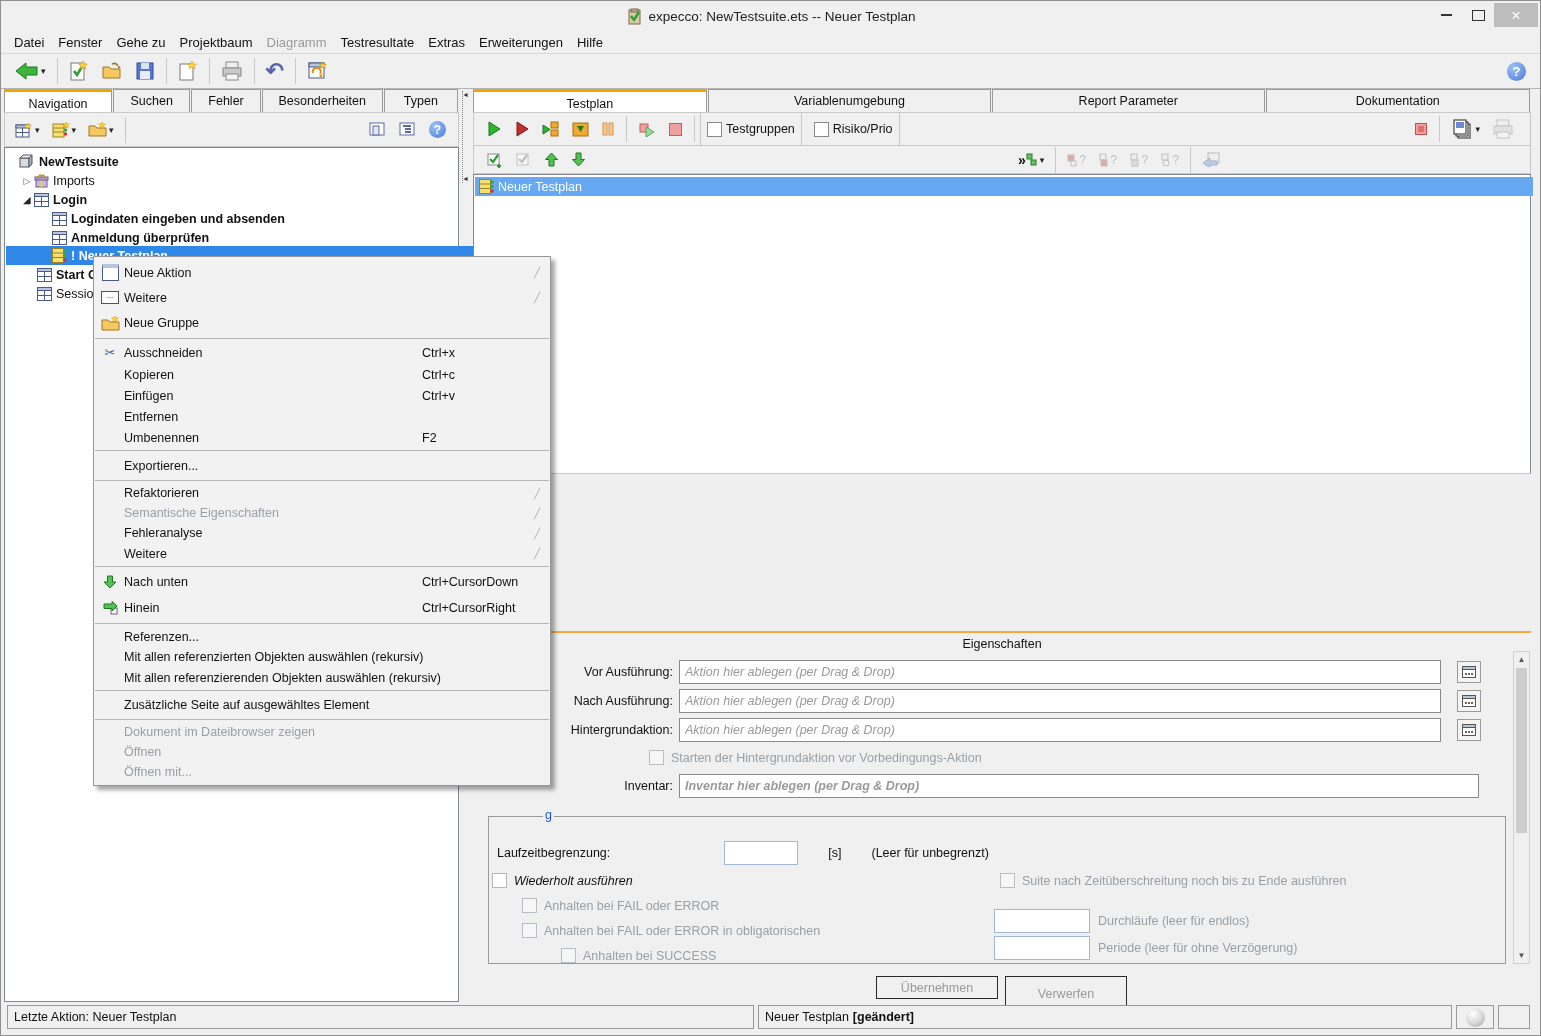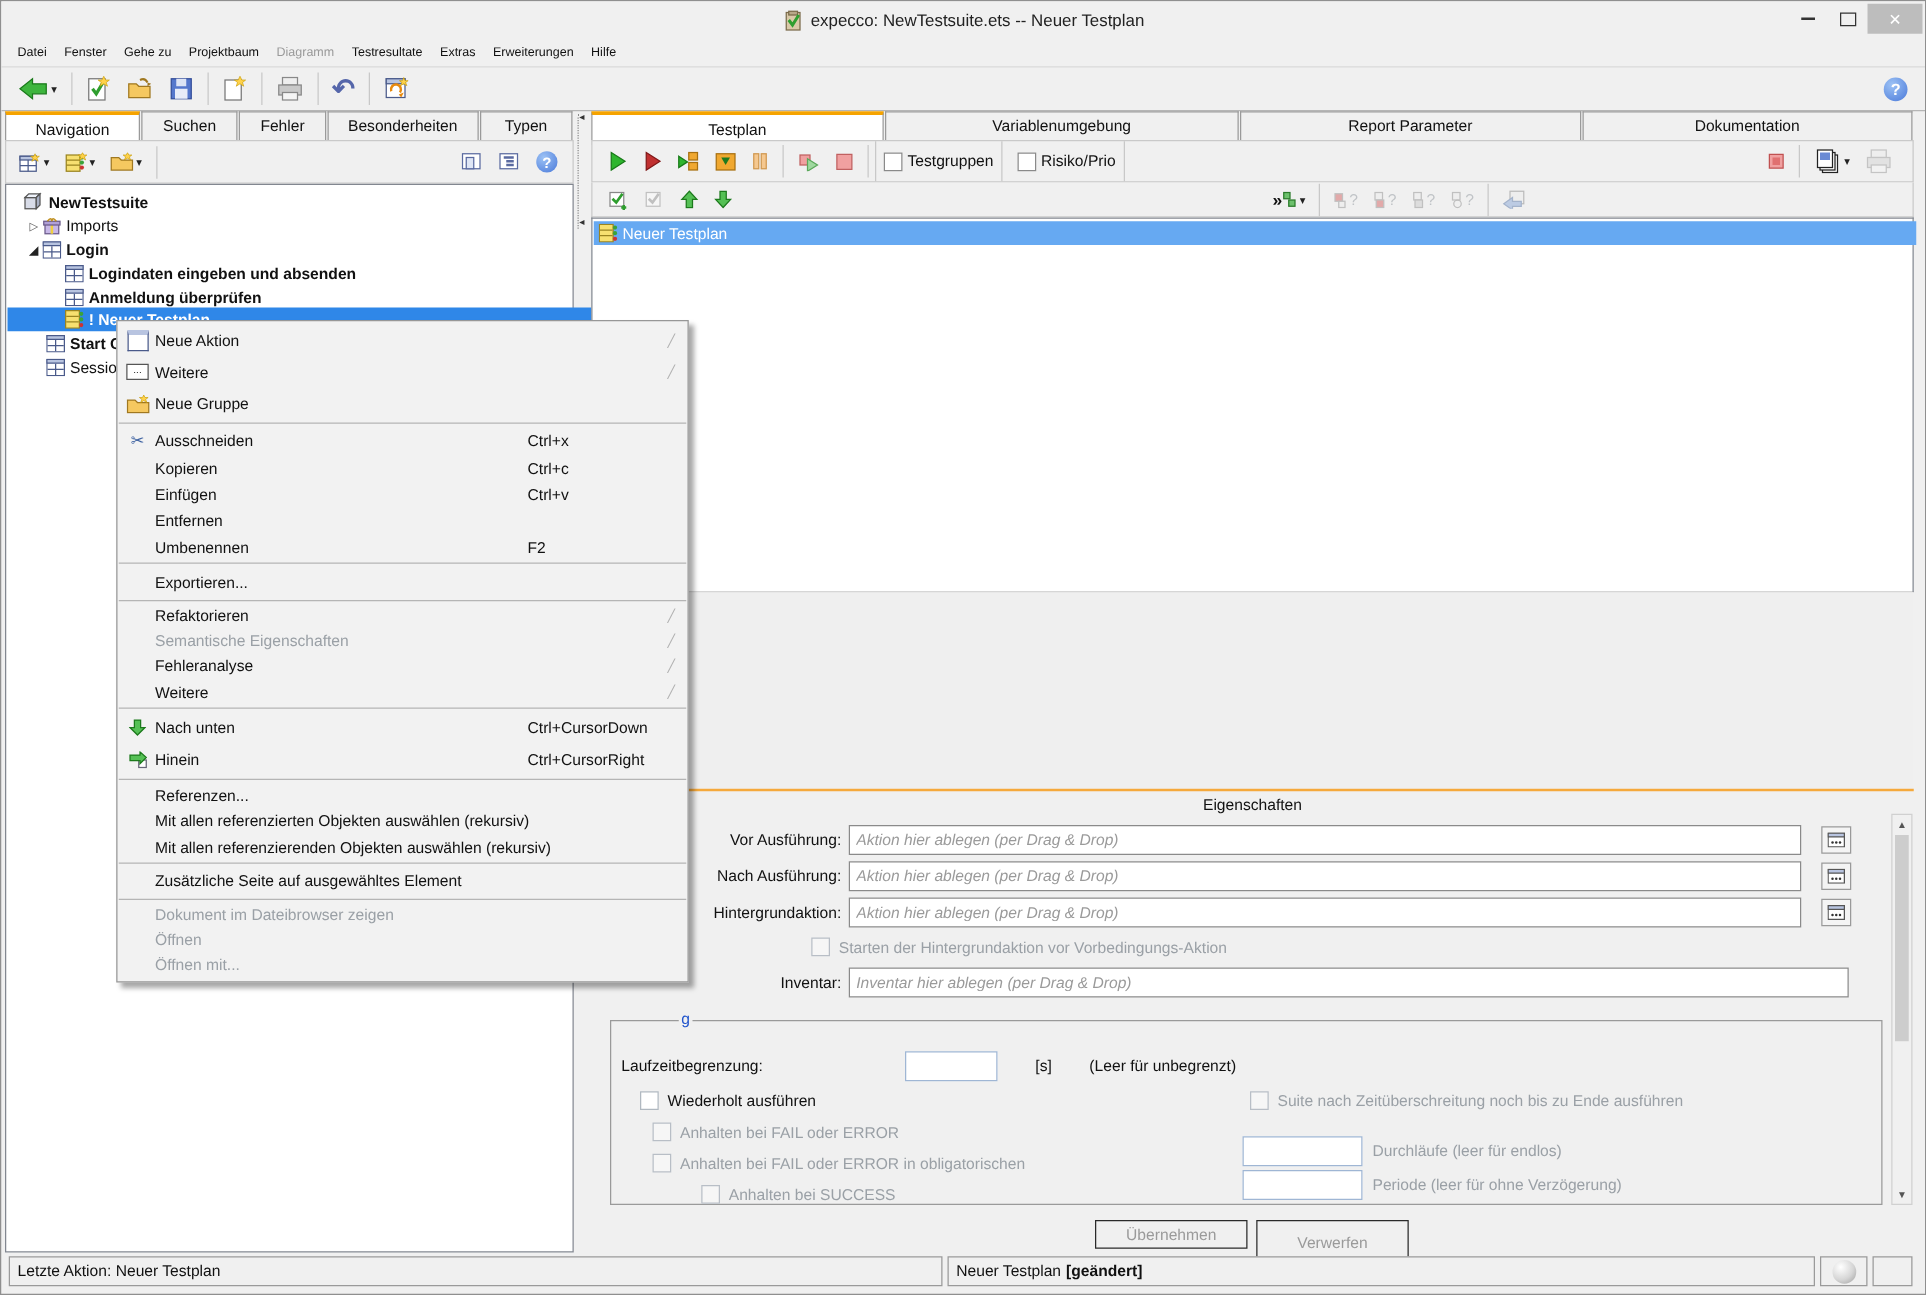--- a/index.html
+++ b/index.html
@@ -8,21 +8,21 @@
   .flex{display:flex;align-items:center;}
   
   #titlebar{left:0;top:0;width:100%;height:30px;background:#f0f0f0;}
   #title{left:0;top:0;width:100%;height:30px;display:flex;align-items:center;justify-content:center;font-size:13.5px;color:#222;}
   .wbtn{width:32px;height:24px;display:flex;align-items:center;justify-content:center;color:#333;}
   #closebtn{width:44px;background:#bdbdbd;color:#fff;}
   .maxglyph{width:11px;height:9px;border:1.5px solid #333;}
   .minglyph{width:11px;height:0;border-bottom:2.5px solid #333;}
   
   #menubar{left:0;top:30px;width:100%;height:22px;background:#f0f0f0;display:flex;align-items:center;padding-left:6px;}
-  .menu-item{padding:2px 7px;font-size:10px;}
+  .menu-item{padding:2px 7px;font-size:13px;}
   .menu-item.dis{color:#9a9a9a;}
   
   #toolbar{left:0;top:52px;width:100%;height:36px;background:#f0f0f0;border-top:1px solid #d9d9d9;border-bottom:1px solid #b5b5b5;display:flex;align-items:center;padding-left:8px;}
   .tbtn{height:30px;display:flex;align-items:center;justify-content:center;padding:0 6px;}
   .tsep{width:1px;height:26px;background:#c8c8c8;margin:0 5px;}
   .chev{font-size:9px;color:#222;margin-left:2px;}
   
   .tabrow{height:23px;display:flex;align-items:flex-start;}
   .tab{height:22px;background:#f0f0f0;border:1px solid #9a9a9a;border-bottom:none;display:flex;align-items:center;justify-content:center;font-size:12.5px;margin-right:1px;}
   .tab.active{background:#fff;border-top:3px solid #f5a300;height:24px;}
@@ -576,33 +576,33 @@
             <circle cx="10" cy="8" r="1" fill="#333"></circle>
           </svg>
         </span>
     </div>
     <div class="prow" style="left:176px;top:117px;">
       <span class="cb dis"></span>
       <span class="gtext">Starten der Hintergrundaktion vor Vorbedingungs-Aktion</span>
     </div>
     <div class="prow" style="left:0;top:141px;">
       <span class="plabel">Inventar:</span>
-      <input class="pinput" style="width: 788px;" placeholder="Inventar hier ablegen (per Drag &amp; Drop)">
+      <input class="pinput" style="width: 788px; font-weight: bold;" placeholder="Inventar hier ablegen (per Drag &amp; Drop)">
     </div>
   </div>
 
   <div class="abs" id="groupbox">
     <span id="legend">g</span>
     <div class="prow" style="left:8px;top:24px;gap:22px;">
       <span>Laufzeitbegrenzung:</span>
       <input class="pinput blueinput" style="width: 62px; margin-left: 92px;">
       <span style="margin-left:8px;">[s]</span>
       <span style="margin-left:8px;">(Leer für unbegrenzt)</span>
     </div>
-    <div class="prow" style="left:23px;top:56px;">
+    <div class="prow" style="left:3px;top:56px;font-style:italic;">
       <span class="cb" style="border-color:#b0b8c0;"></span>
       <span>Wiederholt ausführen</span>
     </div>
     <div class="prow" style="left:511px;top:56px;">
       <span class="cb dis"></span>
       <span class="gtext">Suite nach Zeitüberschreitung noch bis zu Ende ausführen</span>
     </div>
     <div class="prow" style="left:33px;top:81px;">
       <span class="cb dis"></span>
       <span class="gtext">Anhalten bei FAIL oder ERROR</span>

